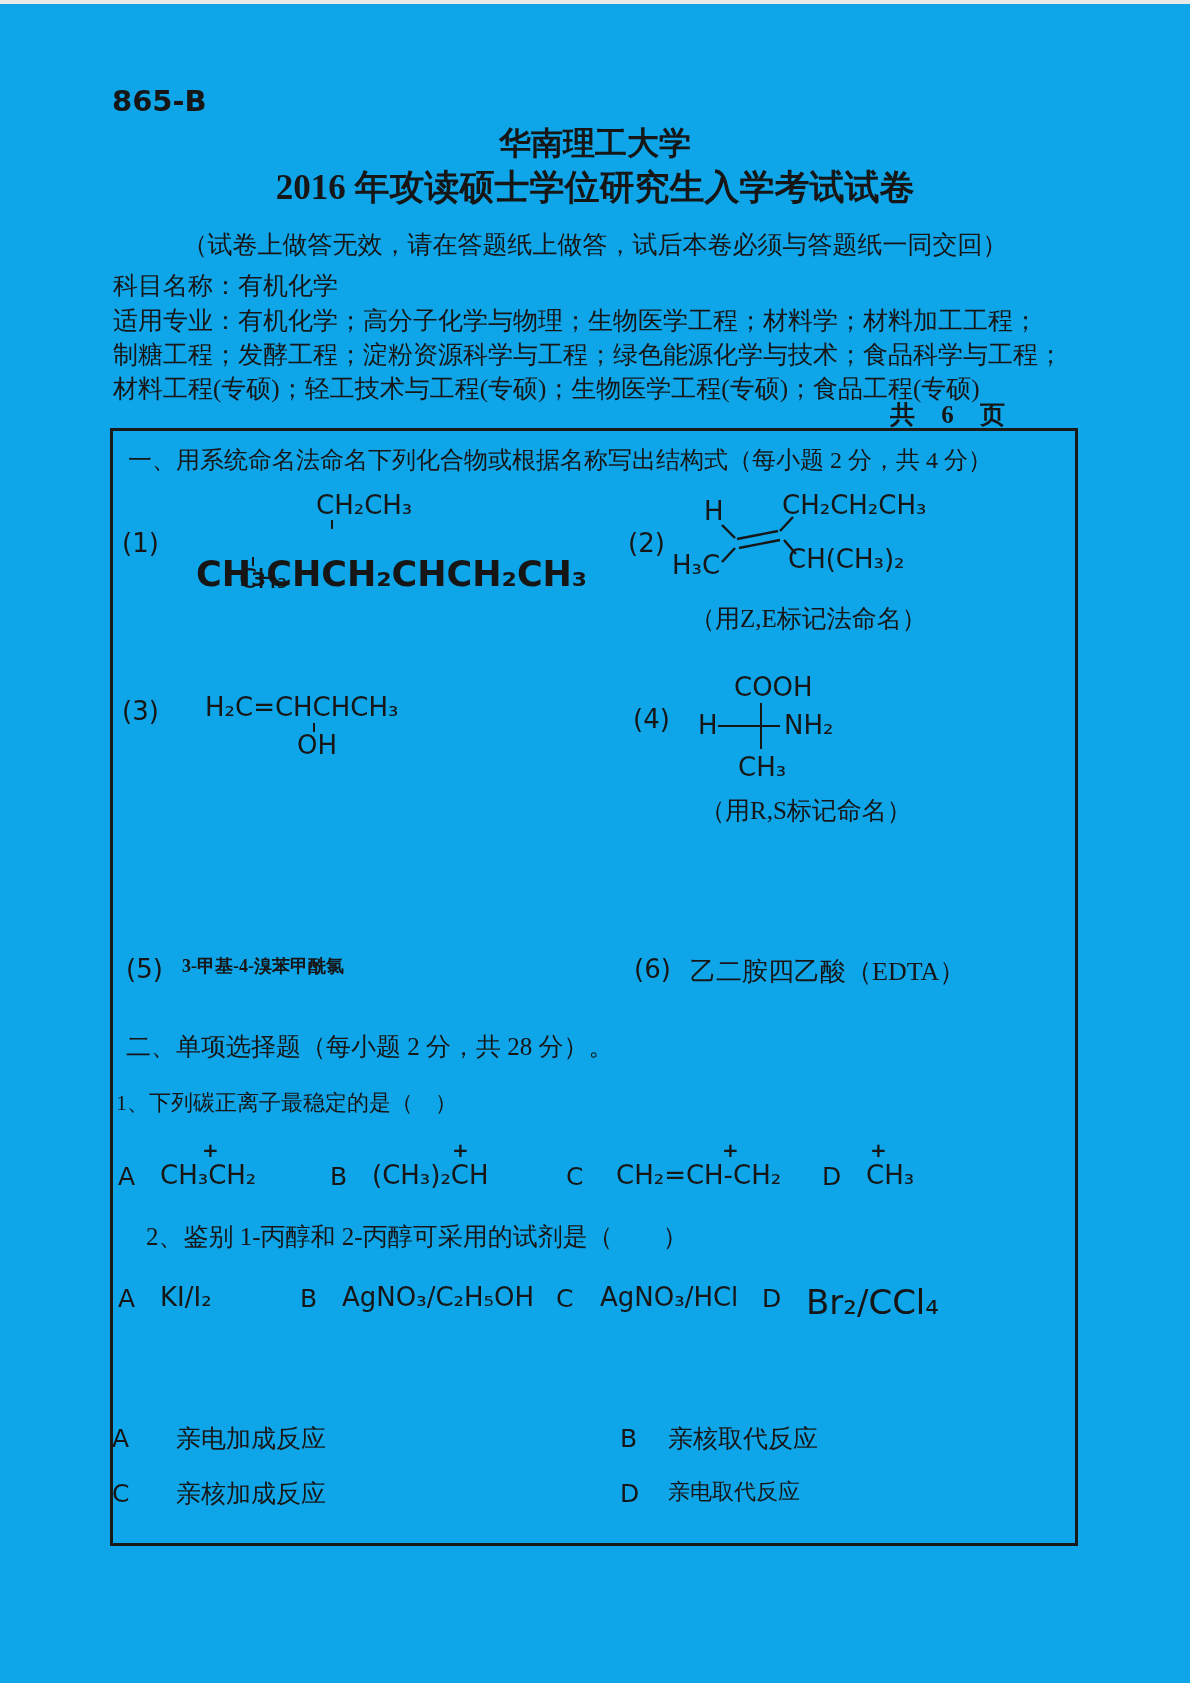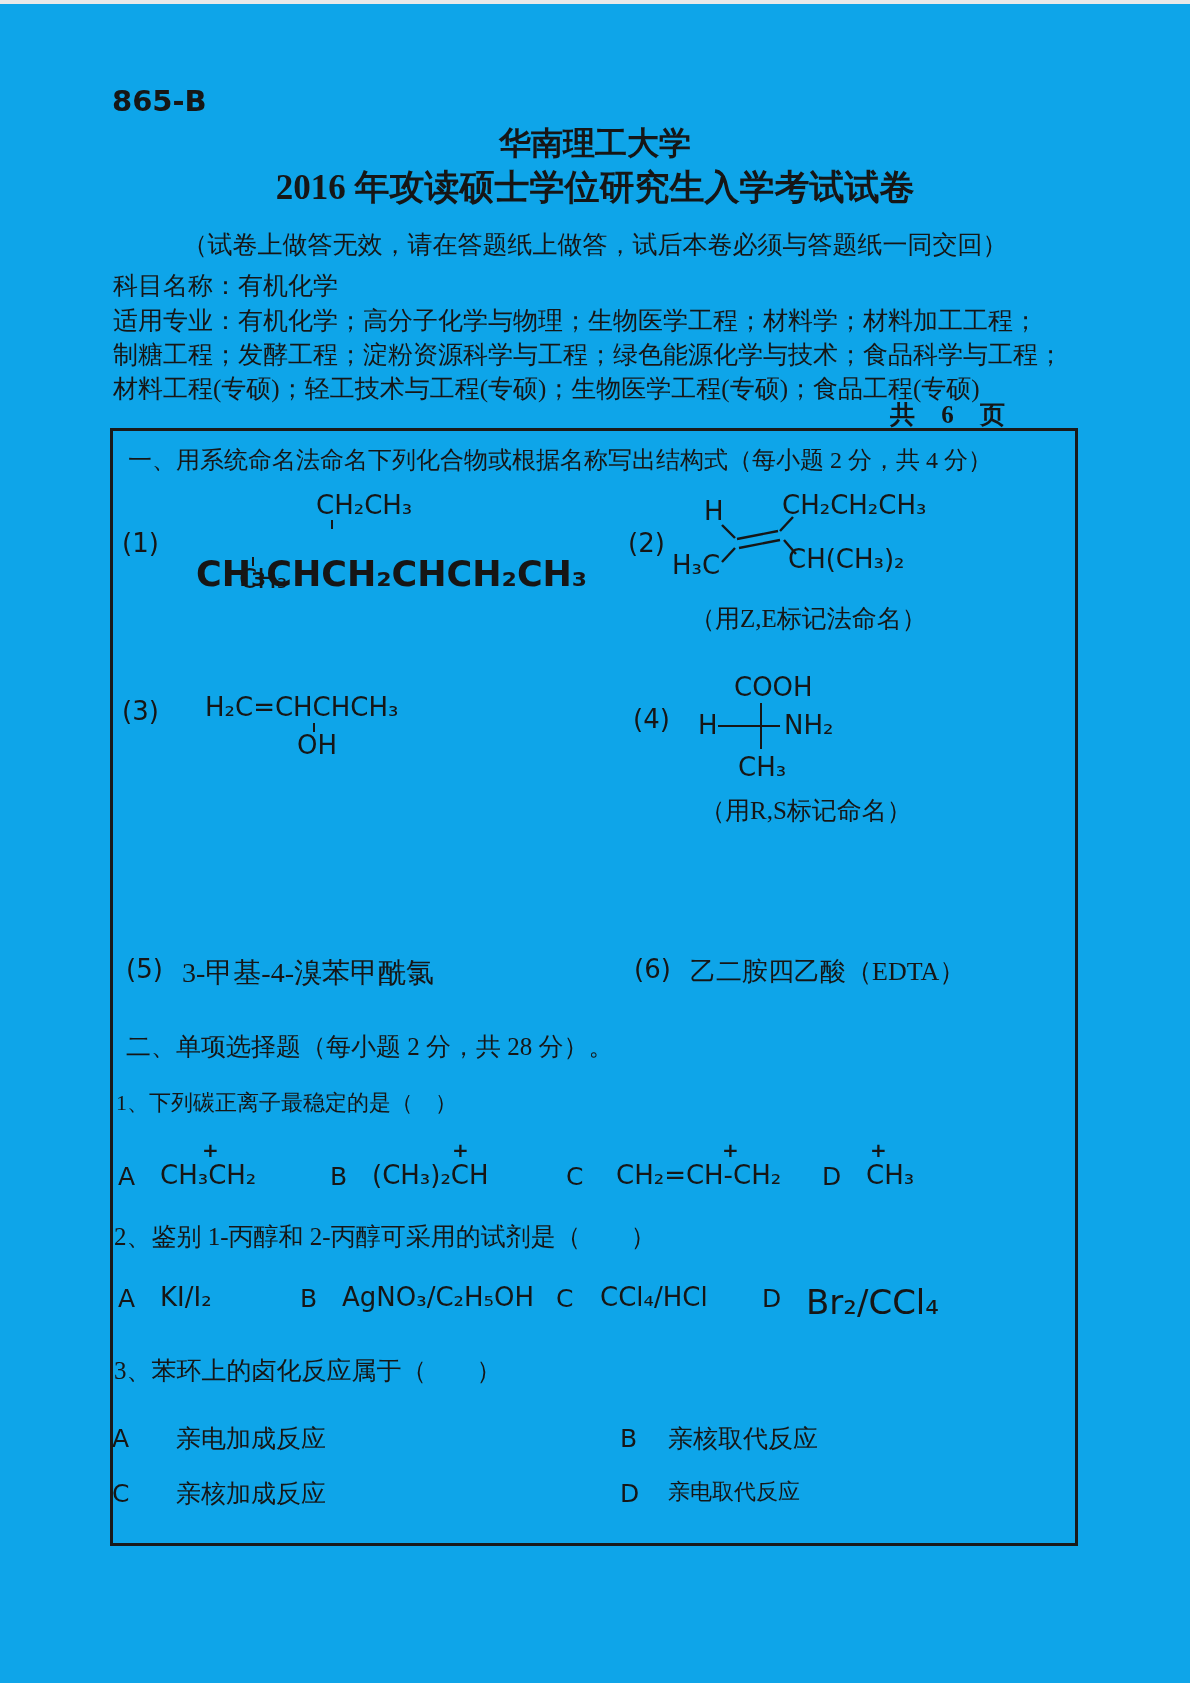--- a/index.html
+++ b/index.html
@@ -75,21 +75,21 @@
   <div class="abs chem" style="left:633px;top:700px;font-size:26px;">(4)</div>
   <div class="abs chem" style="left:734px;top:668px;font-size:26px;">COOH</div>
   <div class="bond-v" style="left:760px;top:699px;height:46px;"></div>
   <div class="bond-h" style="left:718px;top:721px;width:62px;"></div>
   <div class="abs chem" style="left:698px;top:706px;font-size:26px;">H</div>
   <div class="abs chem" style="left:784px;top:706px;font-size:26px;">NH₂</div>
   <div class="abs chem" style="left:738px;top:748px;font-size:26px;">CH₃</div>
   <div class="abs cn" style="left:700px;top:790px;font-size:25px;">（用R,S标记命名）</div>
 
   <div class="abs chem" style="left:126px;top:950px;font-size:26px;">(5)</div>
-  <div class="abs cn" style="left:182px;top:950px;font-size:28px;">3-甲基-4-溴苯甲酰氯</div>
+  <div class="abs cn" style="left:182px;top:950px;font-size:18px;font-weight:bold;">3-甲基-4-溴苯甲酰氯</div>
   <div class="abs chem" style="left:634px;top:950px;font-size:26px;">(6)</div>
   <div class="abs cn" style="left:690px;top:950px;font-size:26px;">乙二胺四乙酸（EDTA）</div>
 
   <div class="abs cn" style="left:126px;top:1026px;font-size:25px;">二、单项选择题（每小题 2 分，共 28 分）。</div>
 
   <div class="abs cn" style="left:116px;top:1084px;font-size:22px;">1、下列碳正离子最稳定的是（　）</div>
 
   <div class="abs chem" style="left:118px;top:1158px;font-size:25px;">A</div>
   <div class="abs chem" style="left:160px;top:1156px;font-size:26px;">CH₃CH₂</div>
   <div class="plus" style="left:202px;top:1134px;">+</div>
@@ -99,35 +99,34 @@
   <div class="plus" style="left:452px;top:1134px;">+</div>
 
   <div class="abs chem" style="left:566px;top:1158px;font-size:25px;">C</div>
   <div class="abs chem" style="left:616px;top:1156px;font-size:26px;">CH₂=CH-CH₂</div>
   <div class="plus" style="left:722px;top:1134px;">+</div>
 
   <div class="abs chem" style="left:822px;top:1158px;font-size:25px;">D</div>
   <div class="abs chem" style="left:866px;top:1156px;font-size:26px;">CH₃</div>
   <div class="plus" style="left:870px;top:1134px;">+</div>
 
-  <div class="abs cn" style="left:114px;top:1216px;font-size:25px;">2、鉴别 1-丙醇和 2-丙醇可采用的试剂是（　　）</div>
+  <div class="abs cn" style="left:114px;top:1216px;font-size:25px;padding-left:32px;">2、鉴别 1-丙醇和 2-丙醇可采用的试剂是（　　）</div>
 
   <div class="abs chem" style="left:118px;top:1280px;font-size:25px;">A</div>
   <div class="abs chem" style="left:160px;top:1278px;font-size:26px;">KI/I₂</div>
 
   <div class="abs chem" style="left:300px;top:1280px;font-size:25px;">B</div>
   <div class="abs chem" style="left:342px;top:1278px;font-size:26px;">AgNO₃/C₂H₅OH</div>
 
   <div class="abs chem" style="left:556px;top:1280px;font-size:25px;">C</div>
-  <div class="abs chem" style="left:600px;top:1278px;font-size:26px;">CCl₄/HCl</div>
+  <div class="abs chem" style="left:600px;top:1278px;font-size:26px;">AgNO₃/HCl</div>
 
   <div class="abs chem" style="left:762px;top:1280px;font-size:25px;">D</div>
   <div class="abs chem" style="left:806px;top:1278px;font-size:34px;">Br₂/CCl₄</div>
 
-  <div class="abs cn" style="left:114px;top:1350px;font-size:25px;">3、苯环上的卤化反应属于（　　）</div>
 
   <div class="abs chem" style="left:112px;top:1420px;font-size:25px;">A</div>
   <div class="abs cn" style="left:176px;top:1418px;font-size:25px;">亲电加成反应</div>
   <div class="abs chem" style="left:620px;top:1420px;font-size:25px;">B</div>
   <div class="abs cn" style="left:668px;top:1418px;font-size:25px;">亲核取代反应</div>
 
   <div class="abs chem" style="left:112px;top:1475px;font-size:25px;">C</div>
   <div class="abs cn" style="left:176px;top:1473px;font-size:25px;">亲核加成反应</div>
   <div class="abs chem" style="left:620px;top:1475px;font-size:25px;">D</div>
   <div class="abs cn" style="left:668px;top:1473px;font-size:22px;">亲电取代反应</div>

